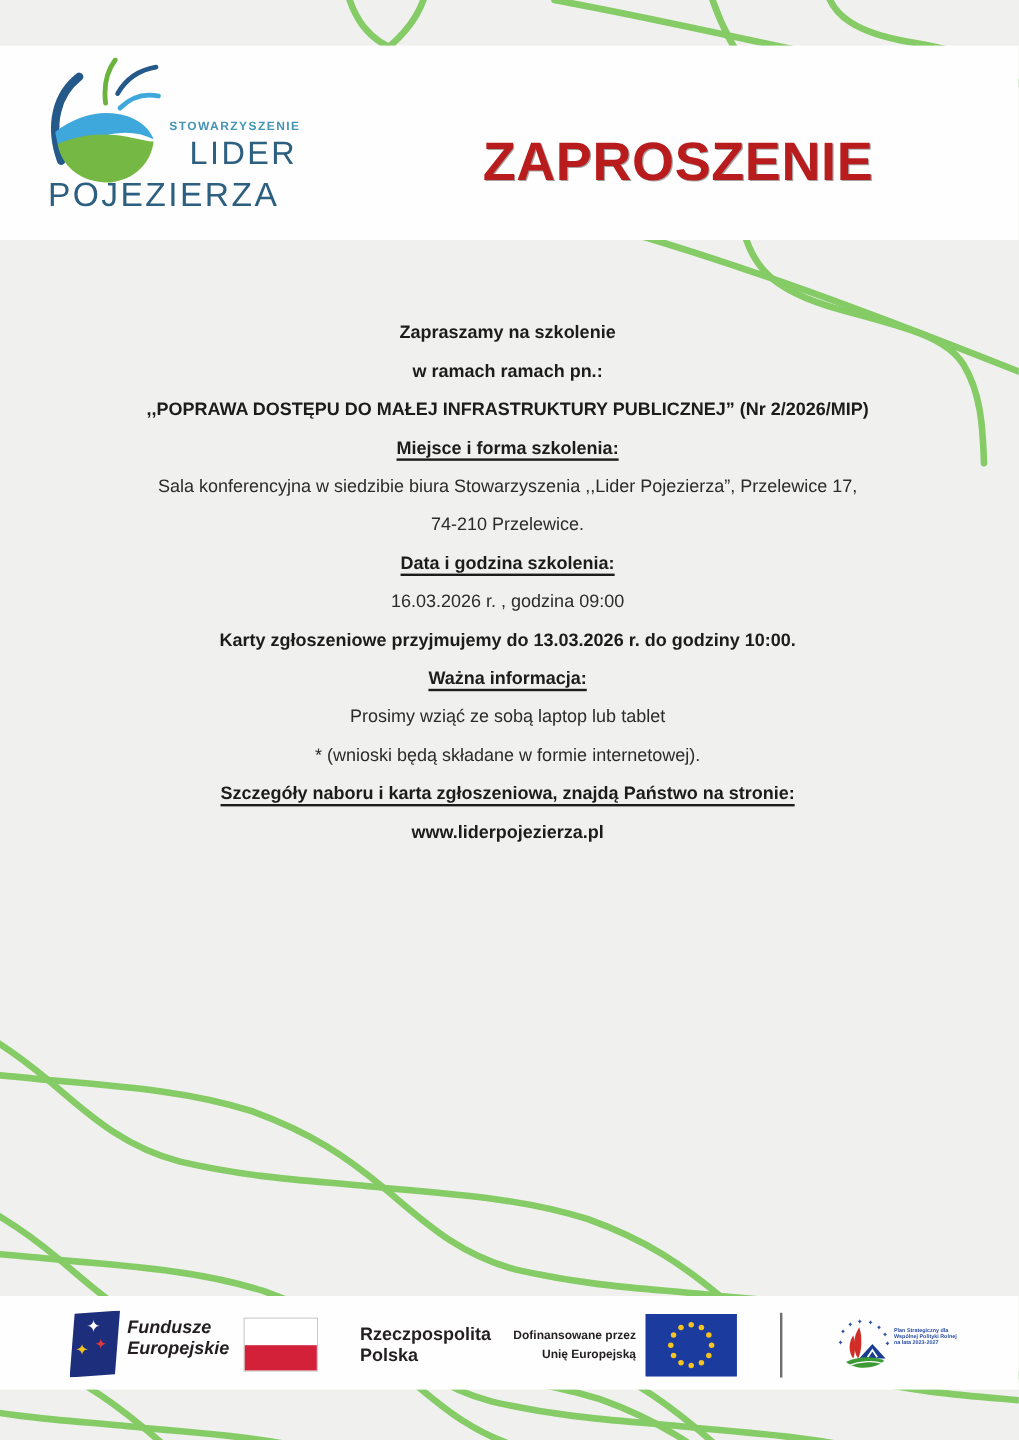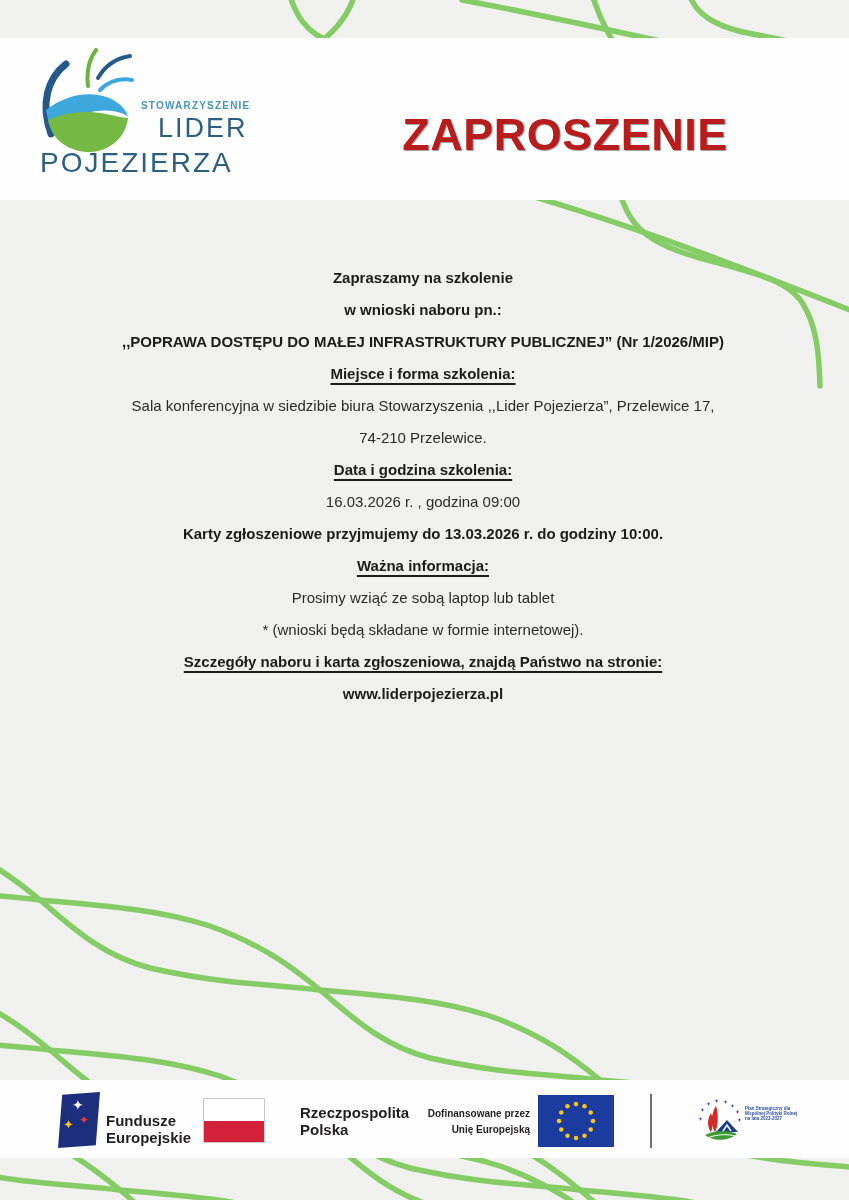--- a/index.html
+++ b/index.html
@@ -31,21 +31,21 @@
   #body-lines .bold-underline{font-weight:700;color:#1c1c1c;text-decoration:underline;text-underline-offset:4px;text-decoration-thickness:1.5px;}
   
   #footer{position:absolute;left:0;top:1080px;width:849px;height:78px;z-index:2;}
   #fe-flag{position:absolute;left:58px;top:12px;width:42px;height:56px;background:#1d2f7c;
     clip-path:polygon(10% 5%, 100% 0%, 90% 95%, 0% 100%);}
   #fe-flag span{position:absolute;line-height:1;}
   .star-white{color:#ffffff;font-size:14px;left:14px;top:6px;}
   .star-yellow{color:#f7c31e;font-size:13px;left:5px;top:26px;}
   .star-red{color:#e03a3a;font-size:12px;left:21px;top:22px;}
   .logo-label{position:absolute;font-weight:700;color:#231f20;font-size:15px;line-height:17px;}
-  #fe-label{left:106px;top:32px;}
+  #fe-label{left:106px;top:18px;font-style:italic;}
   #pl-flag{position:absolute;left:203px;top:18px;width:62px;height:45px;border:1px solid #c9c9c9;box-sizing:border-box;}
   #pl-flag .w{height:50%;background:#ffffff;}
   #pl-flag .r{height:50%;background:#d4213a;}
   #pl-label{left:276px;top:24px;margin-left:24px;}
   #cofund-label{position:absolute;left:398px;top:26px;width:132px;text-align:right;
     font-weight:700;color:#231f20;font-size:10px;line-height:16px;}
   #eu-flag{position:absolute;left:538px;top:15px;width:76px;height:52px;background:#1c3b9e;}
   #footer-divider{position:absolute;left:650px;top:14px;width:2px;height:54px;background:#6f6f6f;}
   #cap-logo{position:absolute;left:697px;top:19px;}
   #cap-label{position:absolute;left:745px;top:26px;width:58px;font-size:4.5px;line-height:5px;color:#2b4ea2;font-weight:700;}
@@ -84,22 +84,22 @@
     <path d="M12,72 C30,64 50,62 70,66 C80,68 88,70 92,70 C90,88 76,102 56,104 C36,105 16,94 12,72 Z" fill="#76b844"></path>
   </svg>
   <div id="logo-org">STOWARZYSZENIE</div>
   <div id="logo-name1">LIDER</div>
   <div id="logo-name2">POJEZIERZA</div>
   <div id="page-title">ZAPROSZENIE</div>
 </div>
 
 <div id="body-lines">
     <div class="line bold">Zapraszamy na szkolenie</div>
-    <div class="line bold">w wnioski naboru pn.:</div>
-    <div class="line bold">,,POPRAWA DOSTĘPU DO MAŁEJ INFRASTRUKTURY PUBLICZNEJ” (Nr 1/2026/MIP)</div>
+    <div class="line bold">w ramach ramach pn.:</div>
+    <div class="line bold">,,POPRAWA DOSTĘPU DO MAŁEJ INFRASTRUKTURY PUBLICZNEJ” (Nr 2/2026/MIP)</div>
     <div class="line bold-underline">Miejsce i forma szkolenia:</div>
     <div class="line regular">Sala konferencyjna w siedzibie biura Stowarzyszenia ,,Lider Pojezierza”, Przelewice 17,</div>
     <div class="line regular">74-210 Przelewice.</div>
     <div class="line bold-underline">Data i godzina szkolenia:</div>
     <div class="line regular">16.03.2026 r. , godzina 09:00</div>
     <div class="line bold">Karty zgłoszeniowe przyjmujemy do 13.03.2026 r. do godziny 10:00.</div>
     <div class="line bold-underline">Ważna informacja:</div>
     <div class="line regular">Prosimy wziąć ze sobą laptop lub tablet</div>
     <div class="line regular">* (wnioski będą składane w formie internetowej).</div>
     <div class="line bold-underline">Szczegóły naboru i karta zgłoszeniowa, znajdą Państwo na stronie:</div>

